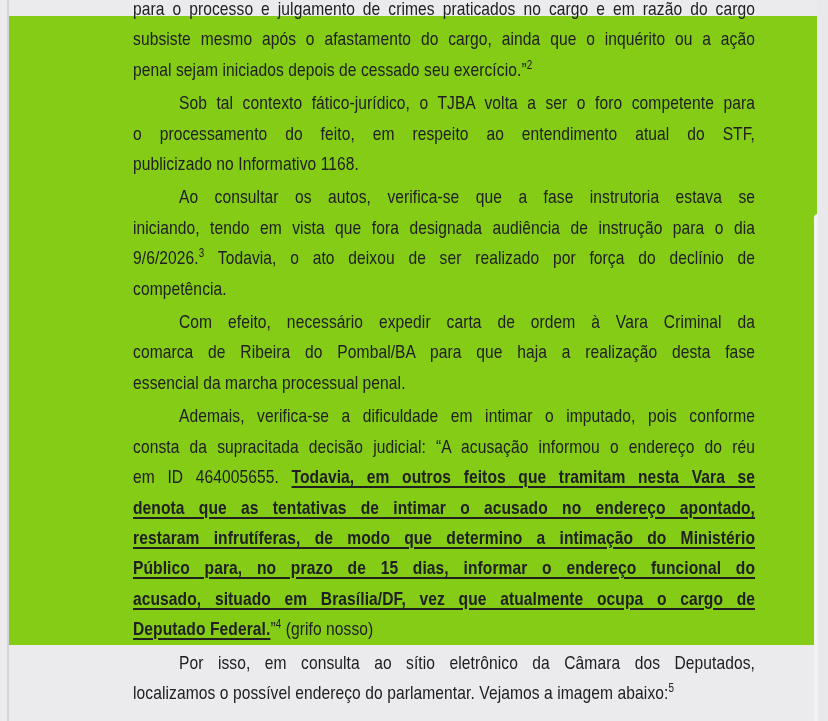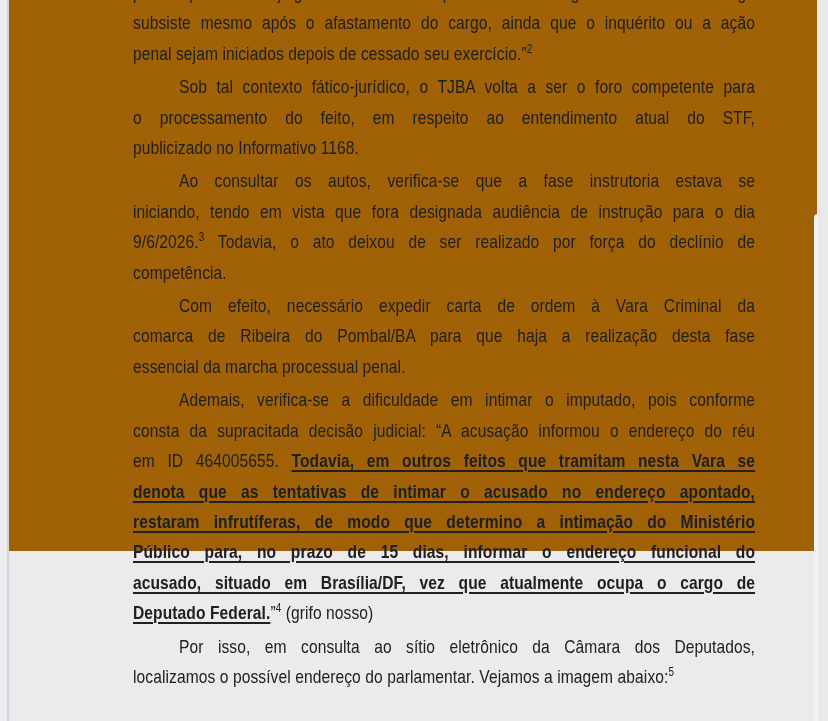--- a/index.html
+++ b/index.html
@@ -10,24 +10,24 @@
     position: relative;
     width: 828px;
     height: 721px;
     background: #ebebee;
     overflow: hidden;
     font-family: "Liberation Sans", sans-serif;
   }
   .page {
     position: absolute;
     left: 9px;
-    top: 0;
+    top: 16px;
     width: 808px;
-    height: 551px;
-    background: #a16207;
+    height: 629px;
+    background: #84cc16;
   }
   .edge-left {
     position: absolute;
     left: 0; top: 0;
     width: 9px; height: 721px;
     background: #ececef;
   }
   .edge-left-line {
     position: absolute;
     left: 7px; top: 0;

